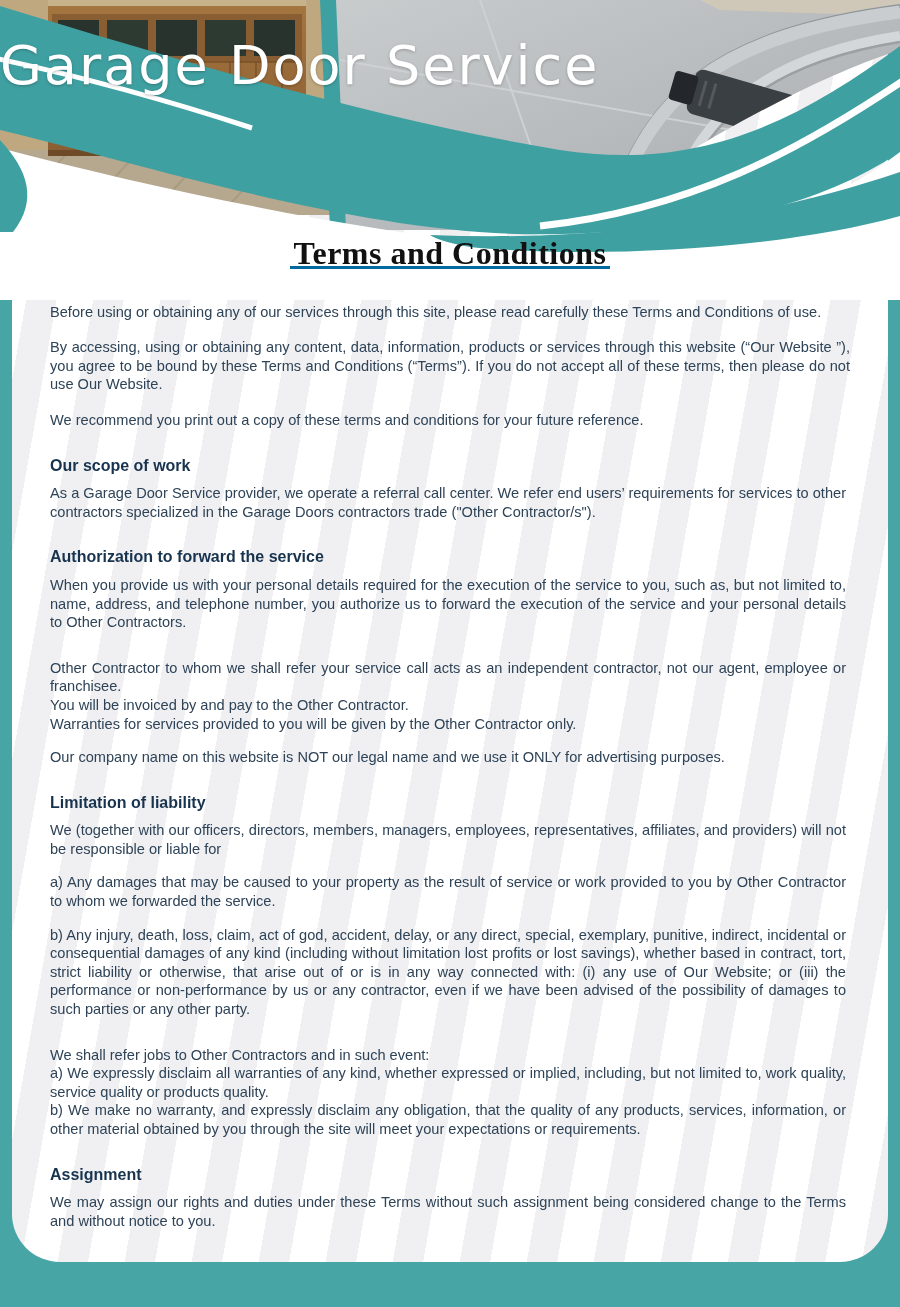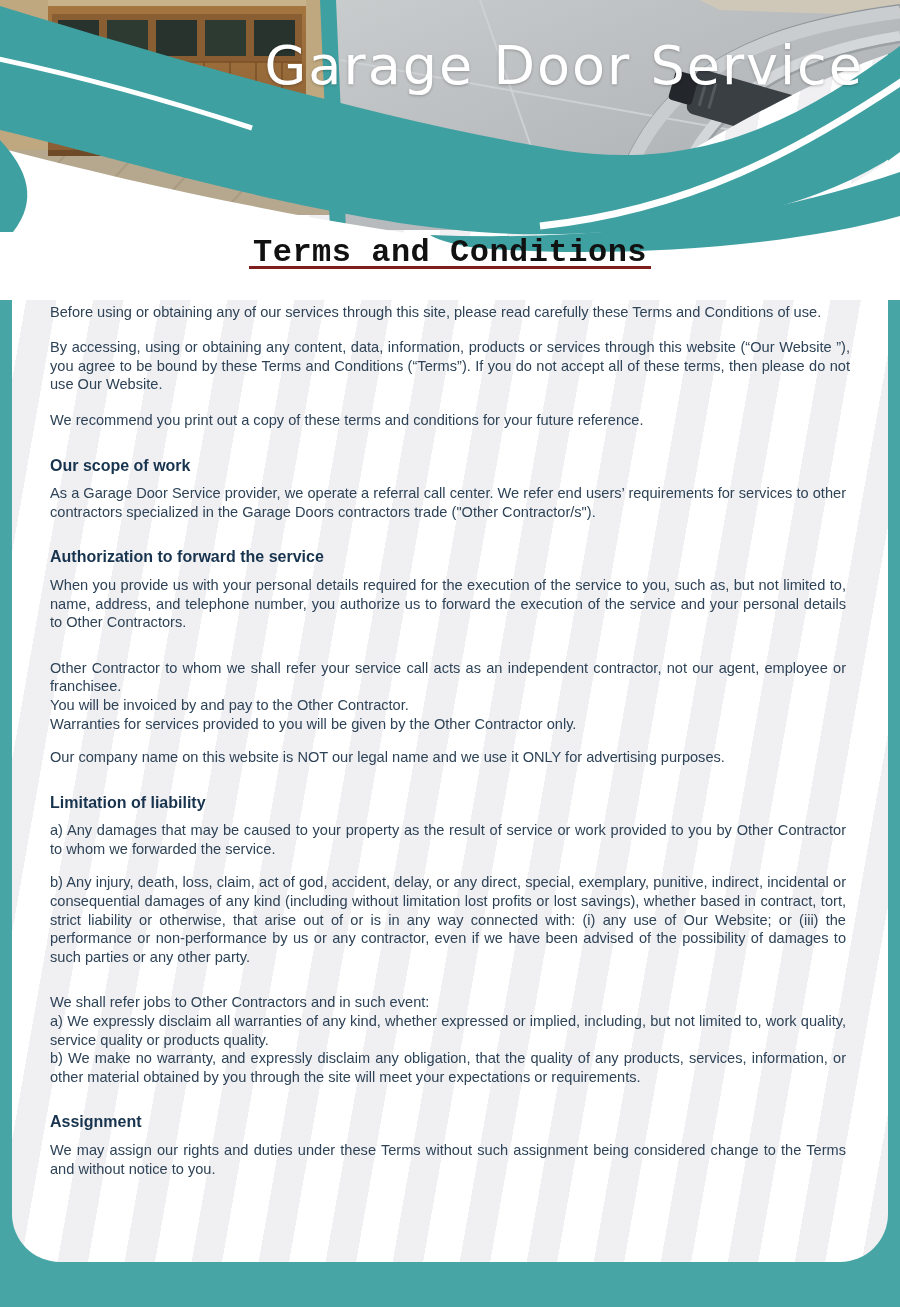--- a/index.html
+++ b/index.html
@@ -18,37 +18,37 @@
     background-color:#ffffff;
     border-radius:0 0 48px 48px;
     z-index:1;
   }
   .banner{
     position:absolute;top:0;left:0;width:900px;height:300px;z-index:2;
     pointer-events:none;
   }
   .site-title{
     position:absolute;top:34px;left:0;width:864px;z-index:3;
-    text-align:right;color:#ffffff;
+    text-align:left;color:#ffffff;
     font-family:"DejaVu Sans", sans-serif;
     font-size:54px;font-weight:500;letter-spacing:2px;
     text-shadow:0 1px 3px rgba(0,0,0,.25);
   }
   .content{
     position:relative;z-index:4;
     padding:244px 50px 0 50px;
     color:#2E4357;
     font-size:14.6px;line-height:18.6px;
   }
   .page-title-wrap{text-align:center;margin:0 0 34px 0;}
   .page-title{
     display:inline-block;
-    font-family:Liberation Mono, monospace;
+    font-family:Liberation Serif, serif;
     font-size:32px;font-weight:bold;color:#111111;
-    border-bottom:3px solid #7f1d1d;
+    border-bottom:3px solid #0369a1;
     padding:0 4px 3px 4px;letter-spacing:.5px;
   }
   p.para{margin:0 0 17px 0;text-align:justify;white-space:pre-line;}
   .section{margin-top:27px;}
   .section h3{
     margin:0 0 9px 0;font-size:16px;font-weight:bold;color:#17334E;
   }
   .section p.block{margin:0 4px 0 0;text-align:justify;white-space:pre-line;}
   .section p.block + p.block{margin-top:15px;}
 </style>
@@ -177,20 +177,21 @@
 
   <div class="section">
     <p class="block">Other Contractor to whom we shall refer your service call acts as an independent contractor, not our agent, employee or franchisee.
 You will be invoiced by and pay to the Other Contractor.
 Warranties for services provided to you will be given by the Other Contractor only.</p>
     <p class="block">Our company name on this website is NOT our legal name and we use it ONLY for advertising purposes.</p>
   </div>
 
   <div class="section">
     <h3>Limitation of liability</h3>
+    <p class="block">We (together with our officers, directors, members, managers, employees, representatives, affiliates, and providers) will not be responsible or liable for</p>
     <p class="block">a) Any damages that may be caused to your property as the result of service or work provided to you by Other Contractor to whom we forwarded the service.</p>
     <p class="block">b) Any injury, death, loss, claim, act of god, accident, delay, or any direct, special, exemplary, punitive, indirect, incidental or consequential damages of any kind (including without limitation lost profits or lost savings), whether based in contract, tort, strict liability or otherwise, that arise out of or is in any way connected with: (i) any use of Our Website; or (iii) the performance or non-performance by us or any contractor, even if we have been advised of the possibility of damages to such parties or any other party.</p>
   </div>
 
   <div class="section">
     <p class="block">We shall refer jobs to Other Contractors and in such event:
 a) We expressly disclaim all warranties of any kind, whether expressed or implied, including, but not limited to, work quality, service quality or products quality.
 b) We make no warranty, and expressly disclaim any obligation, that the quality of any products, services, information, or other material obtained by you through the site will meet your expectations or requirements.</p>
   </div>
 

